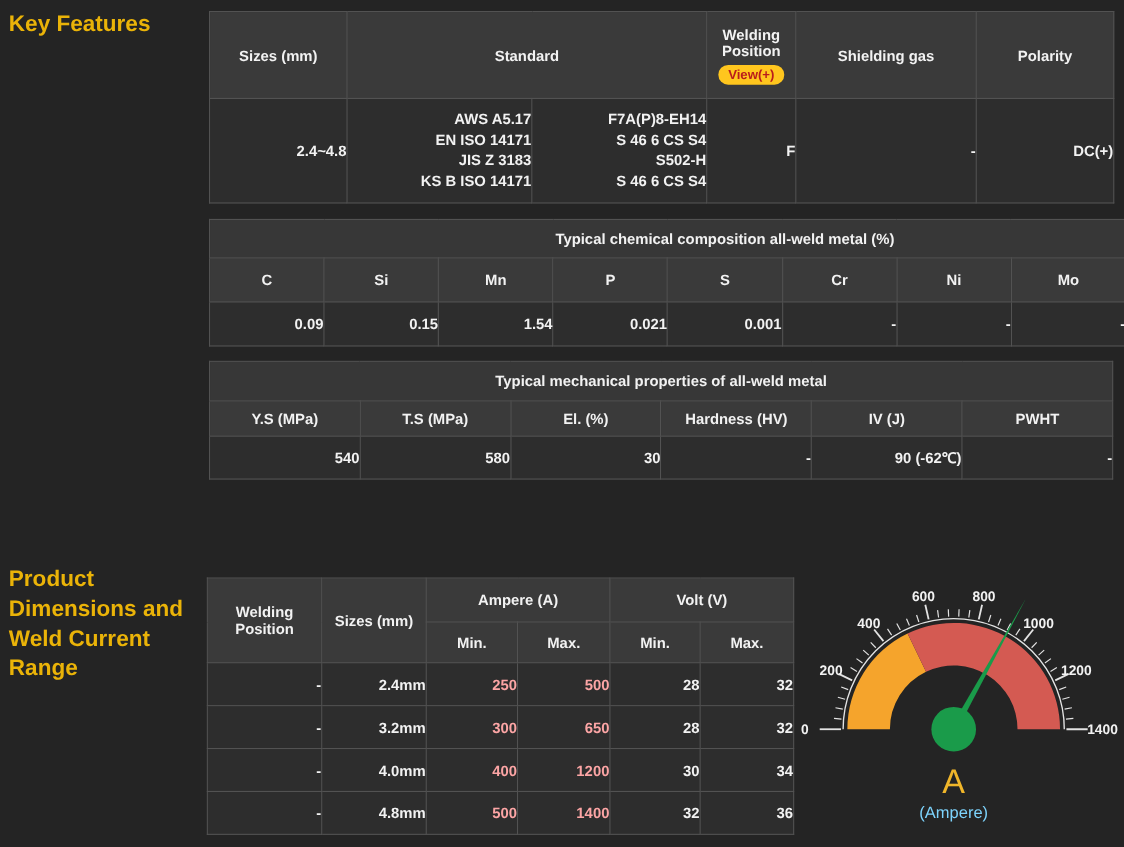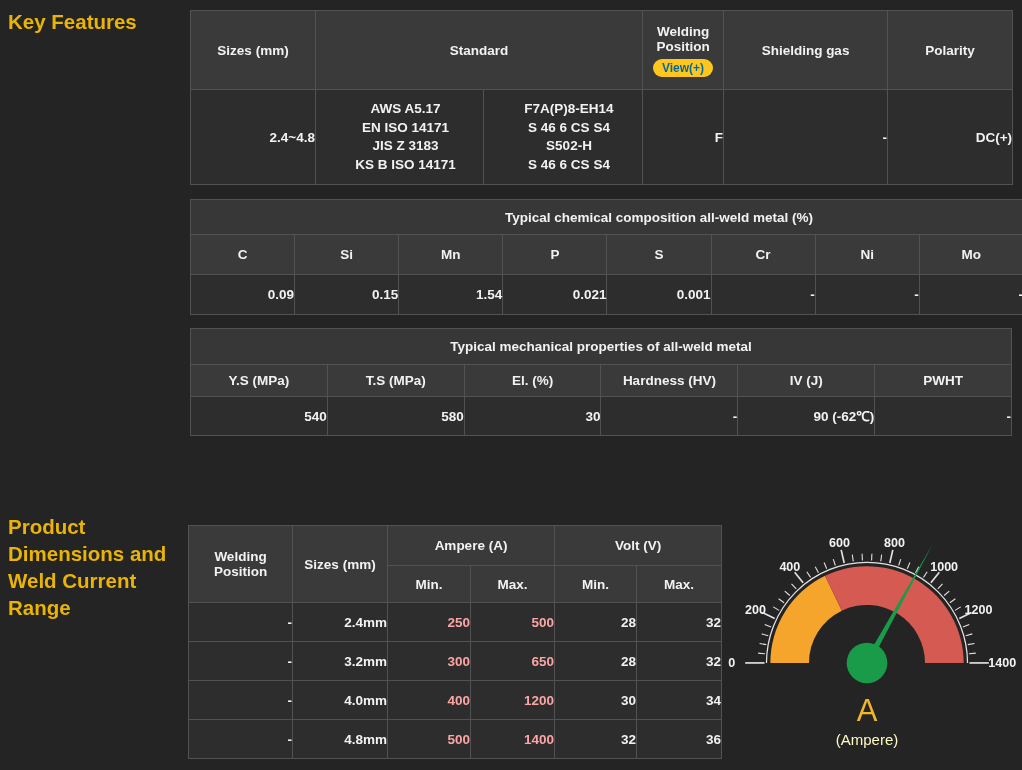--- a/index.html
+++ b/index.html
@@ -40,21 +40,21 @@
     text-align:center;
     vertical-align:middle;
     padding:0;
   }
   th { background:#3a3a3a; }
   td.data { background:#2d2d2d;text-align:right; }
   th.title-cell { background:#373737; }
 
   td.std-cell {
     background:#2d2d2d;
-    text-align:center;
+    text-align:right;
     padding:10px 0 10px 12px;
     line-height:18.5px;
   }
 
   #spec-wrap tr:nth-child(1) { height:79px; }
   #spec-wrap tr:nth-child(2) { height:94px; }
 
   #chem-wrap tr:nth-child(1) { height:35px; }
   #chem-wrap tr:nth-child(2) { height:40px; }
   #chem-wrap tr:nth-child(3) { height:40px; }
@@ -63,38 +63,38 @@
   #mech-wrap tr:nth-child(2) { height:32px; }
   #mech-wrap tr:nth-child(3) { height:39px; }
 
   #dim-wrap tr:nth-child(1) { height:40px; }
   #dim-wrap tr:nth-child(2) { height:37px; }
   #dim-wrap tr.drow { height:39px; }
 
   .badge {
     display:inline-block;
     background:#ffc61e;
-    color:#0369a1;
+    color:#b91c1c;
     font-size:12px;
     font-weight:700;
     padding:2px 9px;
     border-radius:10px;
     margin-top:5px;
     cursor:pointer;
   }
   .amp { color:#fca5a5; }
 
   #gauge-wrap {
     position:absolute;
     left:721px; top:516px; width:292px;
     text-align:center;
   }
   #gauge-wrap svg { display:block; margin:0 auto; overflow:visible; }
   .gauge-A   { color:#f0b62a; font-size:31px; line-height:34px; margin-top:4px; }
-  .gauge-amp { color:#fef9c3; font-size:15px; line-height:18px; margin-top:3px; }
+  .gauge-amp { color:#7dd3fc; font-size:15px; line-height:18px; margin-top:3px; }
 </style>
 </head>
 <body>
 
 <div class="side-label" id="label-key-features">Key Features</div>
 
 <div class="tbl-wrap" id="spec-wrap">
   <table>
     <colgroup>
       <col style="width:125px">

